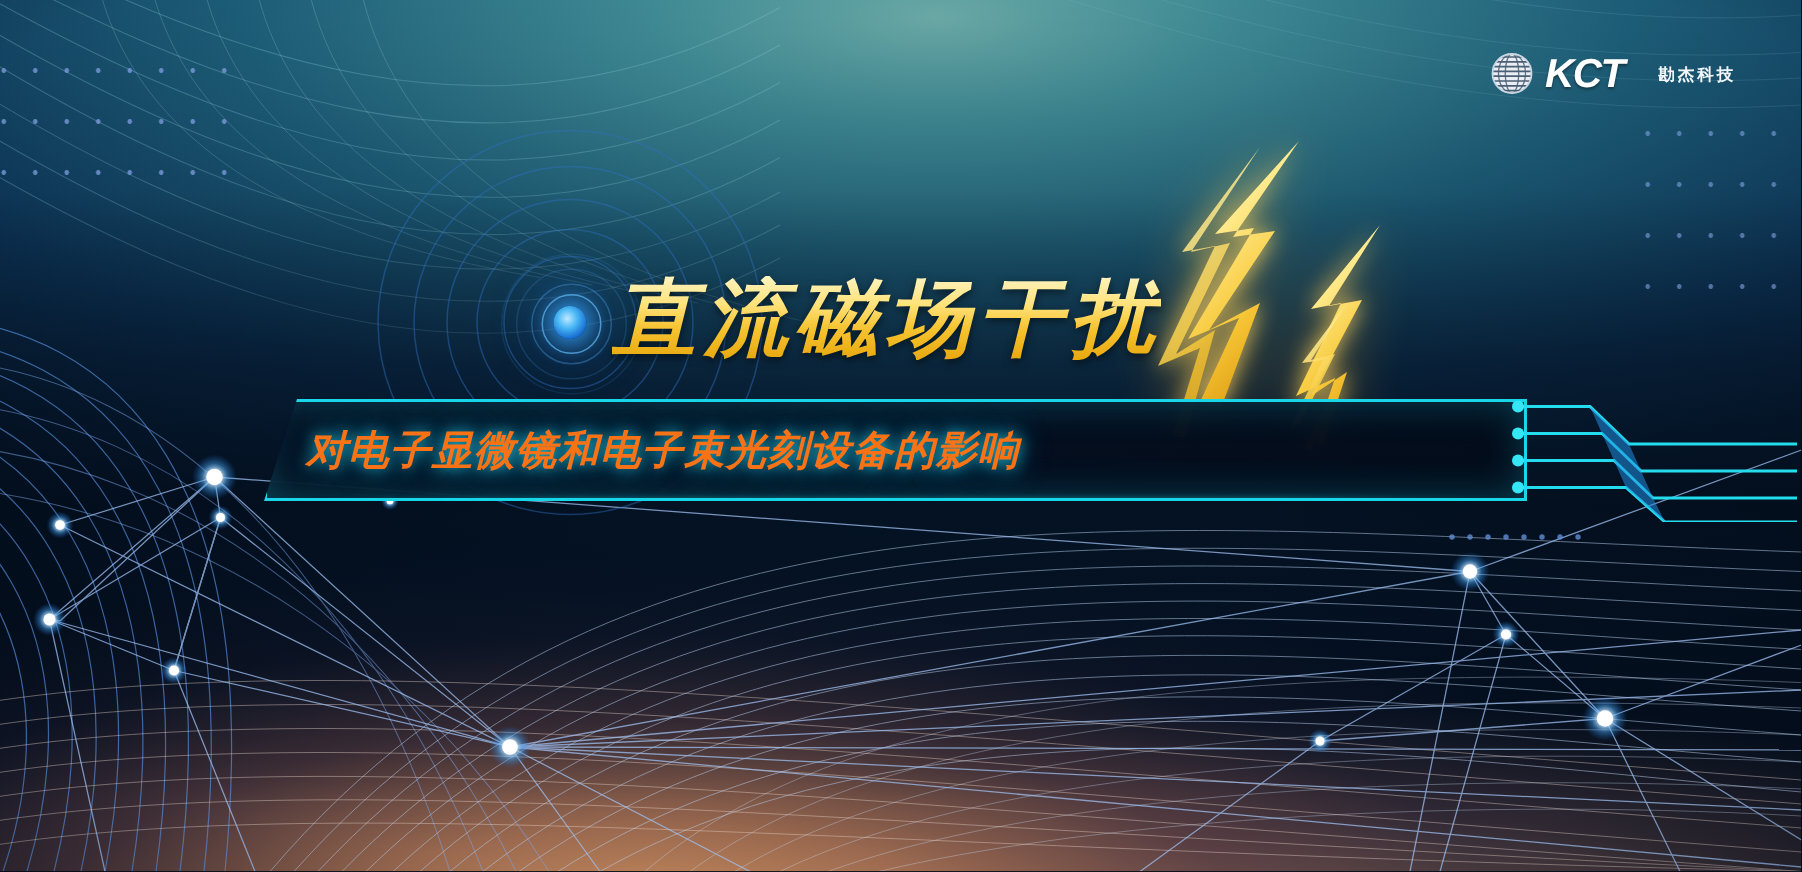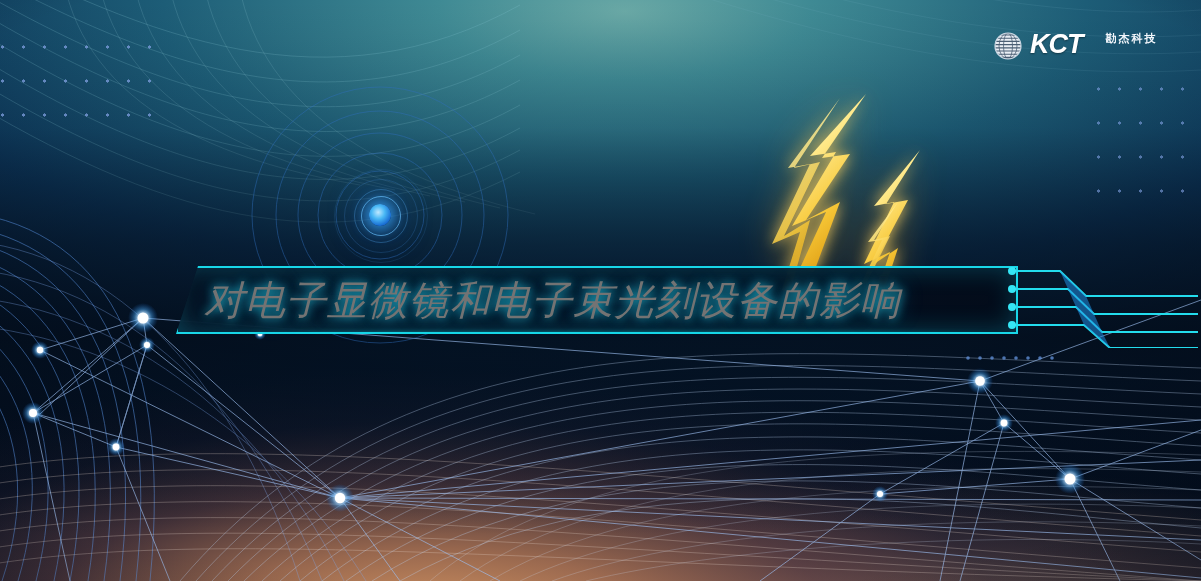--- a/index.html
+++ b/index.html
@@ -110,41 +110,42 @@
   #subtitle-box::after{
     content:"";
     position:absolute; left:28px; right:6px; bottom:-9px; height:7px;
     background: linear-gradient(90deg, rgba(20,215,232,0) 0%, rgba(20,215,232,.85) 22%, rgba(20,215,232,.85) 80%, rgba(20,215,232,0) 100%);
     filter: blur(3px);
   }
   #subtitle {
     position: absolute;
     left: 28px; top: 50%;
     transform: translateY(-50%);
-    font-size: 40px;
-    font-weight: normal;
+    font-size: 27px;
+    font-weight: bold;
     font-style: italic;
     letter-spacing: 1px;
-    color: #737373;
+    color: #f97316;
     text-shadow: 0 0 10px rgba(35,220,245,.85), 0 0 22px rgba(20,170,230,.45);
     white-space: nowrap;
   }
 
   
   #connector {
     position: absolute;
     left: 1008px; top: 262px;
     width: 190px; height: 86px;
   }
 
   
   #logo {
     position: absolute;
     left: 993px; top: 31px;
     display: flex;
+    align-items: center;
     gap: 7px;
     height: 36px;
   }
   #logo-mark { width: 30px; height: 30px; flex: none; }
   #logo-word {
     font-size: 27px;
     font-weight: bold;
     font-style: italic;
     letter-spacing: -1px;
     color: #ffffff;
@@ -360,20 +361,21 @@
   <svg class="layer" id="svg-title-rings" viewBox="0 0 1201 581">
     <g fill="none" stroke="#2f6fbf" stroke-width="1" opacity="0.45">
       <circle cx="380" cy="215" r="44"></circle>
       <circle cx="380" cy="215" r="62"></circle>
       <circle cx="380" cy="215" r="82"></circle>
       <circle cx="380" cy="215" r="104"></circle>
       <circle cx="380" cy="215" r="128"></circle>
     </g>
   </svg>
 
+  <div id="main-title">直流磁场干扰</div>
 
   <div id="subtitle-wrap">
     <div id="subtitle-box"></div>
     <div id="subtitle">对电子显微镜和电子束光刻设备的影响</div>
   </div>
 
   <svg id="connector" viewBox="0 0 190 86">
     <g stroke="#23dced" stroke-width="2" fill="none">
       <path d="M4 9 L52 9 L78 34 L190 34"></path>
       <path d="M4 27 L60 27 L86 52 L190 52"></path>

